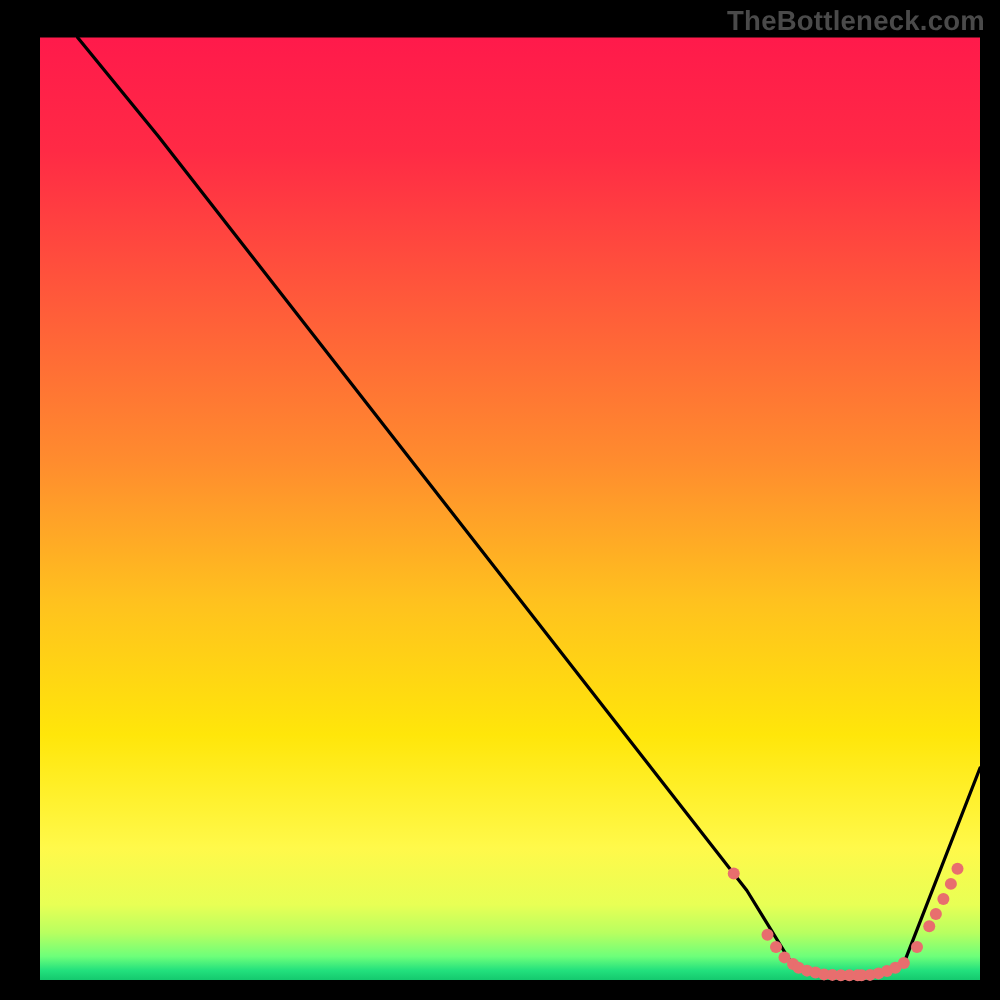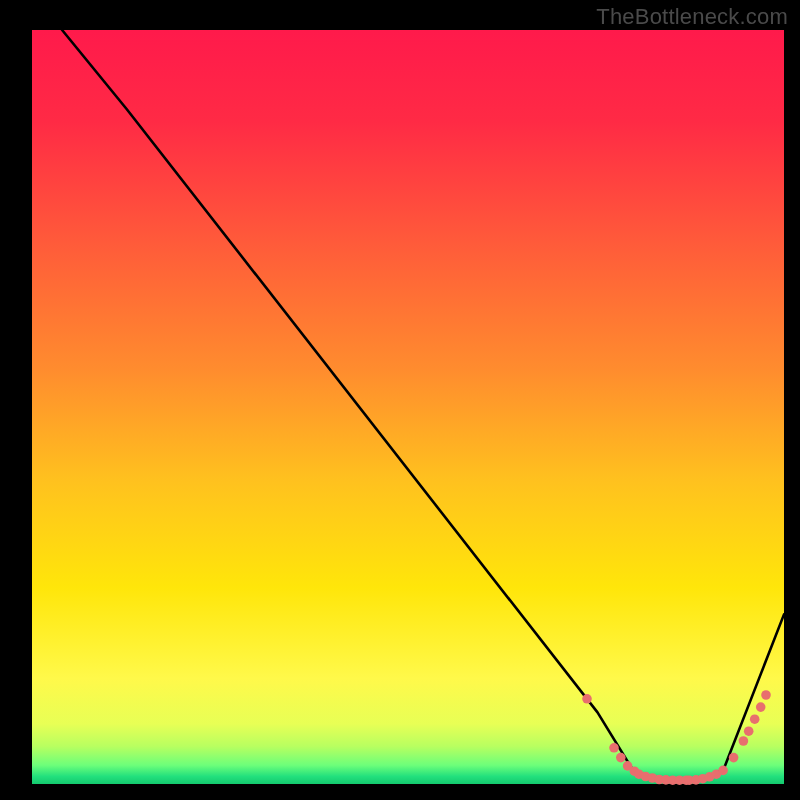--- a/index.html
+++ b/index.html
@@ -20,21 +20,21 @@
     position: absolute;
     top: 0;
     left: 0;
   }
   .watermark {
     position: absolute;
     top: 4px;
     right: 12px;
     font-family: Arial, Helvetica, sans-serif;
     font-size: 22px;
-    font-weight: normal;
+    font-weight: bold;
     color: #4a4a4a;
     letter-spacing: 0.2px;
   }
 </style>
 </head>
 <body>
 
 <div class="stage">
   <svg id="chart-svg" width="800" height="800" viewBox="0 0 800 800">
     <defs>

